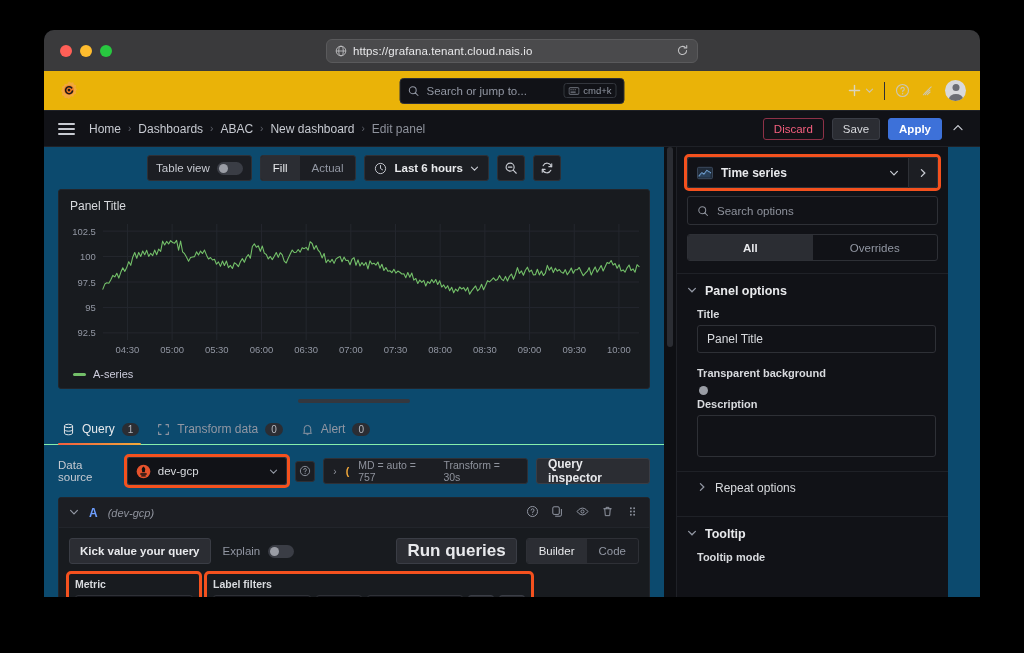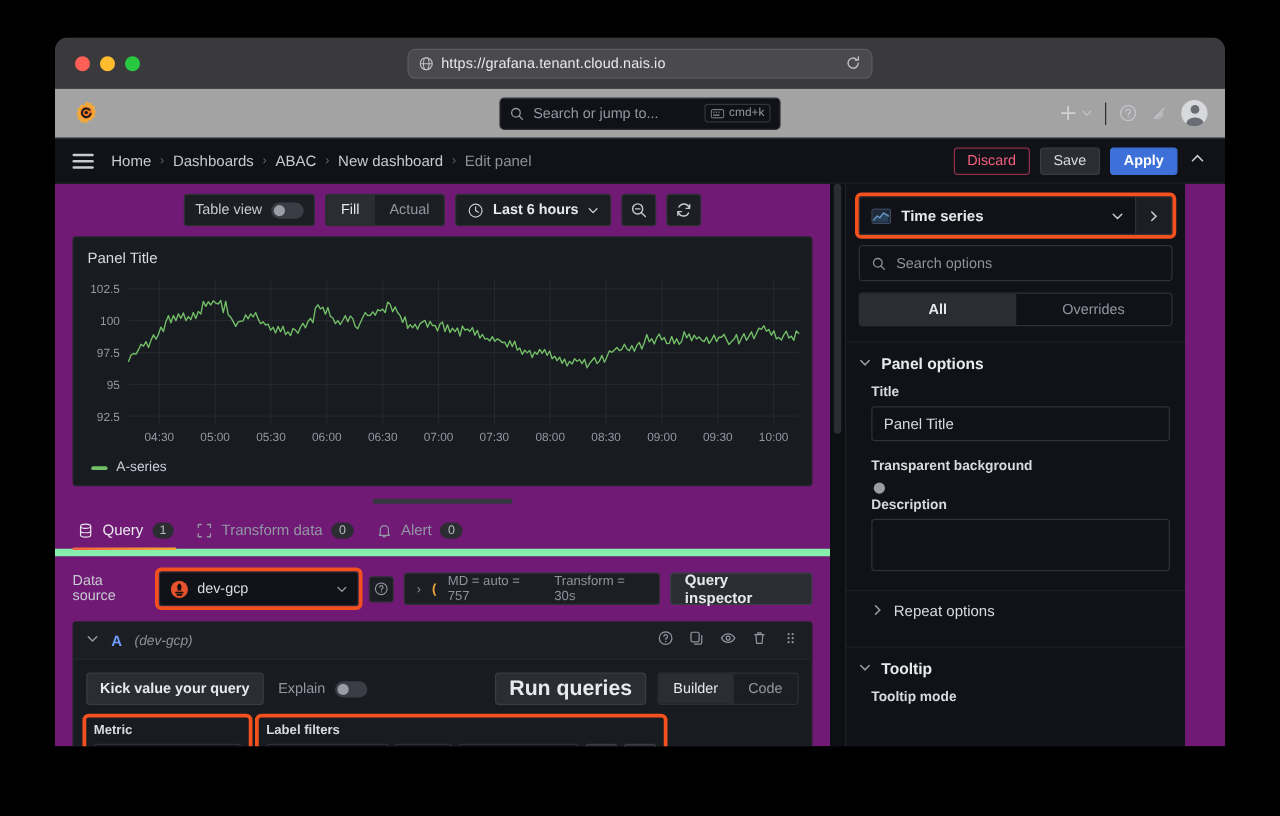--- a/index.html
+++ b/index.html
@@ -40,21 +40,21 @@
     color: #e8e8ea; font-size: 11.5px; letter-spacing: .1px; flex: 1;
     white-space: nowrap; overflow: hidden;
   }
   .globe-ic { width: 12px; height: 12px; flex: none; opacity: .85; }
   .reload-ic { width: 13px; height: 13px; flex: none; opacity: .85; }
 
   
   .app { position: relative; width: 936px; height: 526px; background: #111217; }
 
   .topnav {
-    height: 40px; background: #a3a3a3;
+    height: 40px; background: #eab308;
     display: flex; align-items: center; position: relative;
     border-bottom: 1px solid #1f2127;
   }
   .logo { margin-left: 14px; width: 22px; height: 22px; }
   .searchbox {
     position: absolute; left: 50%; transform: translateX(-50%);
     width: 225px; height: 26px;
     border: 1px solid #2e3036; border-radius: 4px;
     background: #111217;
     display: flex; align-items: center; gap: 7px; padding: 0 7px;
@@ -93,21 +93,21 @@
   .crumbs .sep { color: #60646d; font-size: 10px; }
   .crumbs .cur { color: #8e929c; }
   .crumbrow-right { position: absolute; right: 14px; display: flex; align-items: center; gap: 8px; }
   .btn { border-radius: 3px; font-size: 11.5px; padding: 4px 10px; cursor: pointer; border: 1px solid transparent; }
   .btn-discard { color: #f55f7e; border-color: #8e3147; background: transparent; }
   .btn-save { color: #d8dade; background: #2b2d33; border-color: #3a3d45; }
   .btn-apply { color: #fff; background: #3d71d9; border-color: #3d71d9; font-weight: 600; }
   .caret-up { color: #c7cad1; font-size: 11px; padding: 0 2px; cursor: pointer; }
 
   
-  .body-split { display: flex; height: 450px; background: #701a75; }
+  .body-split { display: flex; height: 450px; background: #0c4a6e; }
   .left-pane { width: 620px; position: relative; }
   .vscroll-track { width: 12px; background: #0e0f13; position: relative; }
   .vscroll-thumb {
     position: absolute; left: 3px; top: 0px; width: 6px; height: 200px;
     background: #2b2d33; border-radius: 3px;
   }
   .right-pane { width: 272px; background: #111217; border-left: 1px solid #1f2127; position: relative; }
 
   
   .panel-toolbar {
@@ -143,21 +143,21 @@
   .panel-title { color: #d8dade; font-size: 12px; padding: 9px 0 0 11px; }
   .chart-wrap { position: absolute; left: 0; top: 26px; width: 100%; height: 150px; }
   .legend { position: absolute; left: 14px; bottom: 8px; display: flex; align-items: center; gap: 7px; }
   .legend .swatch { width: 13px; height: 3px; border-radius: 2px; background: #73bf69; }
   .legend .lname { color: #ccccdc; font-size: 11px; }
 
   .drag-handle-row { height: 24px; display: flex; align-items: center; justify-content: center; }
   .drag-handle { width: 112px; height: 4px; background: #34373e; border-radius: 2px; cursor: ns-resize; }
 
   
-  .tabs { display: flex; align-items: flex-end; gap: 0; padding: 0 14px; height: 32px; border-bottom: 6px solid #86efac; }
+  .tabs { display: flex; align-items: flex-end; gap: 0; padding: 0 14px; height: 32px; border-bottom: 1px solid #86efac; }
   .tab { display: flex; align-items: center; gap: 7px; padding: 0 14px 8px 4px; font-size: 12px; color: #9297a3; cursor: pointer; position: relative; }
   .tab.active { color: #e8e9ec; }
   .tab.active::after {
     content: ''; position: absolute; left: 0; right: 12px; bottom: -1px; height: 2px;
     background: linear-gradient(90deg, #f55f3e, #f2a93b);
     border-radius: 1px;
   }
   .tab .cnt {
     background: #2b2d33; color: #b7bac1; border-radius: 9px;
     font-size: 10px; padding: 1px 6px; min-width: 17px; text-align: center;

